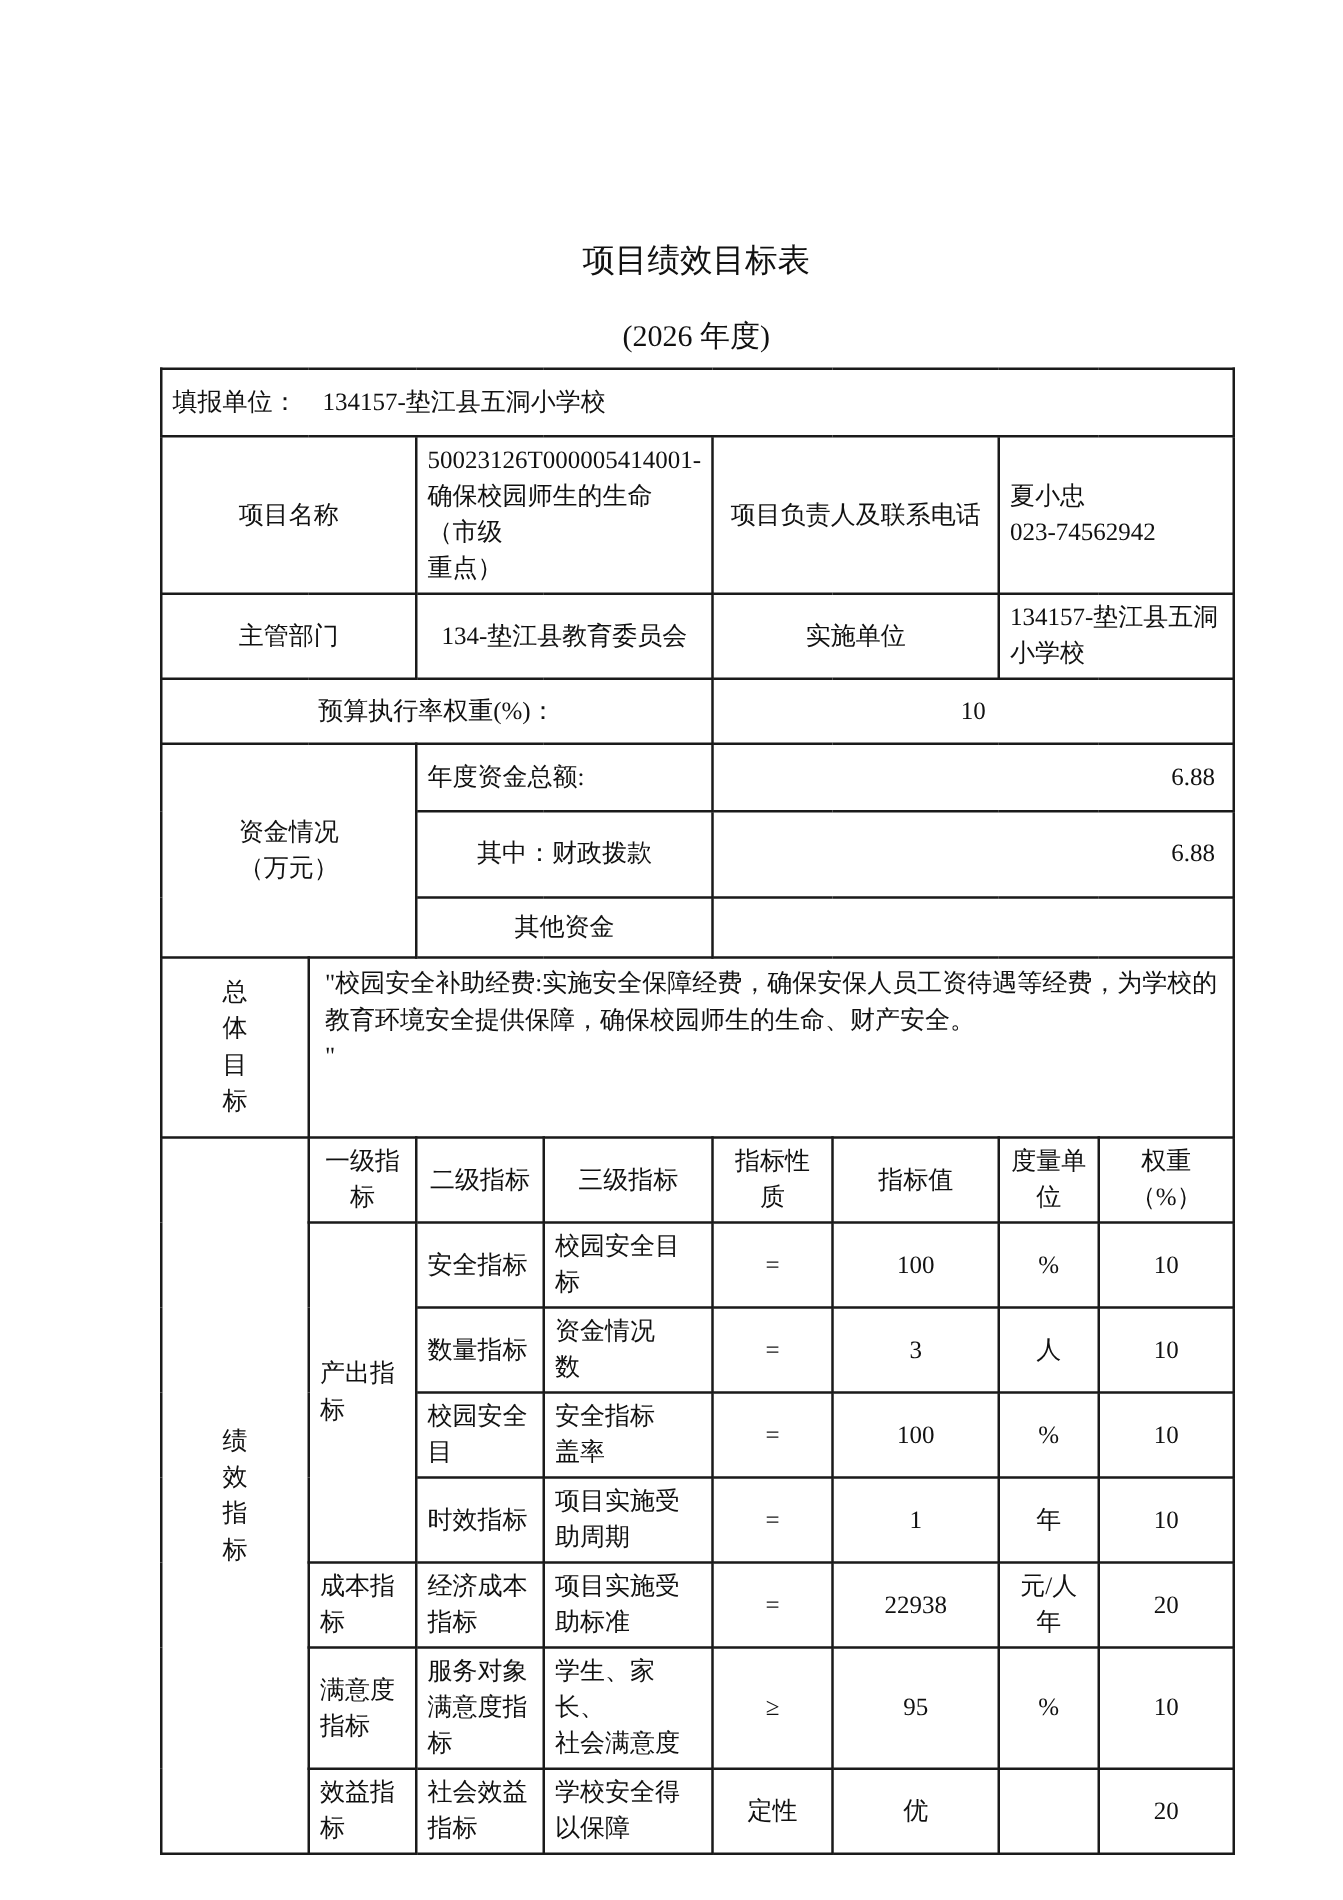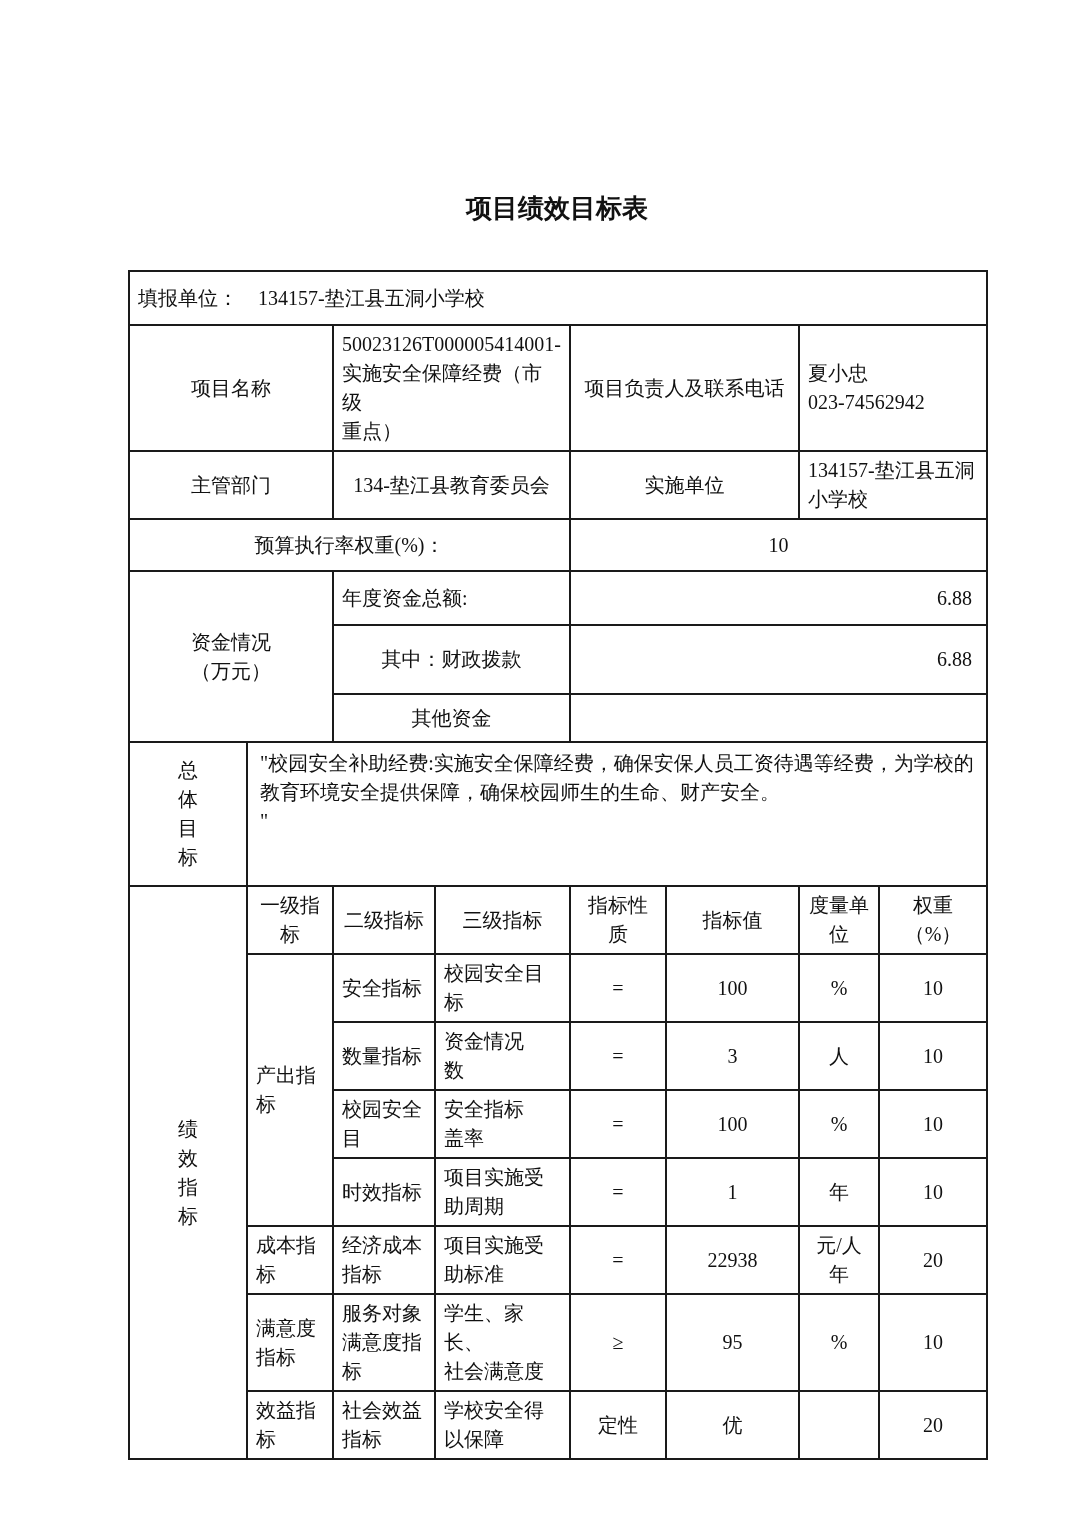--- a/index.html
+++ b/index.html
@@ -18,32 +18,32 @@
     background: #ffffff;
     overflow: hidden;
   }
   .doc-header {
     width: 858px;
     margin: 196px 0 0 128px;
     text-align: center;
   }
   .doc-title {
     font-size: 26px;
-    font-weight: bold;
+    font-weight: normal;
     line-height: 1;
     margin: 0;
   }
   .doc-subtitle {
     font-size: 24px;
     font-weight: normal;
     line-height: 1;
     margin: 36px 0 0 0;
   }
   table.main {
-    margin: 48px 0 0 128px;
+    margin: 12px 0 0 128px;
     width: 858px;
     border-collapse: collapse;
     table-layout: fixed;
     border: 2px solid #1a1a1a;
   }
   table.main td {
     border: 2px solid #1a1a1a;
     font-size: 20px;
     line-height: 1.45;
     padding: 4px 8px;
@@ -60,20 +60,21 @@
   .gap { margin-left: 20px; }
   .goal-text { padding: 6px 12px !important; }
 </style>
 </head>
 <body>
 
 <div class="page">
 
   <div class="doc-header">
     <div class="doc-title">项目绩效目标表</div>
+    <div class="doc-subtitle">(2026 年度)</div>
   </div>
 
   <table class="main">
     <colgroup>
       <col style="width:118px">
         <col style="width:86px">
         <col style="width:102px">
         <col style="width:135px">
       <col style="width:96px">
         <col style="width:133px">
@@ -82,21 +83,21 @@
     </colgroup>
     <tbody>
 
       <tr style="height:54px">
         <td colspan="8" class="al"><span>填报单位：</span><span class="gap">134157-垫江县五洞小学校</span></td>
       </tr>
 
       <tr style="height:86px">
         <td colspan="2" class="ac">项目名称</td>
         <td colspan="2" class="al">50023126T000005414001-
-实施安全保障经费（市级
+确保校园师生的生命（市级
 重点）</td>
         <td colspan="2" class="ac">项目负责人及联系电话</td>
         <td colspan="2" class="al">夏小忠
 023-74562942</td>
       </tr>
 
       <tr style="height:60px">
         <td colspan="2" class="ac">主管部门</td>
         <td colspan="2" class="ac">134-垫江县教育委员会</td>
         <td colspan="2" class="ac">实施单位</td>

